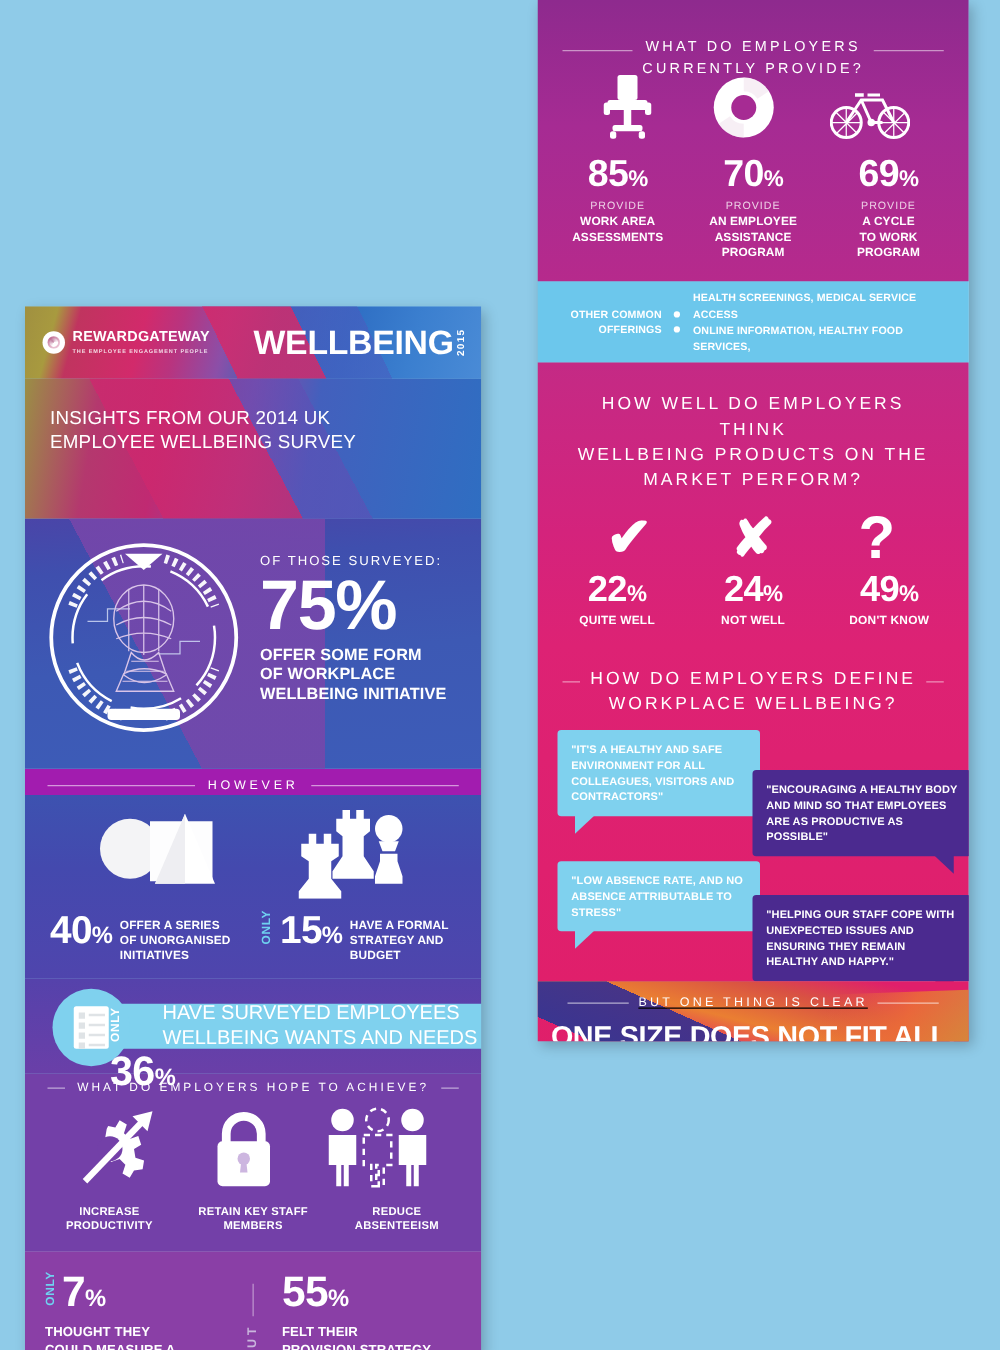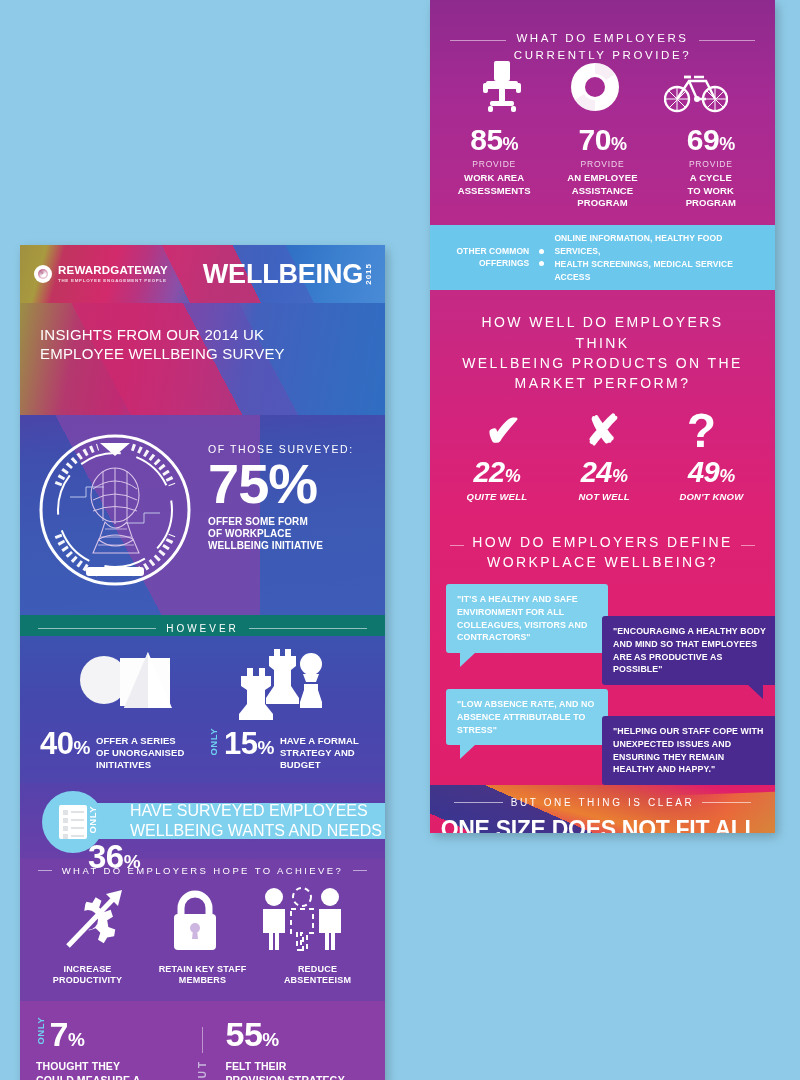--- a/index.html
+++ b/index.html
@@ -81,27 +81,27 @@
   }
   .sec-hero::before{
     content:""; position:absolute; left:-60px; top:-60px; width:300px; height:260px;
     background: linear-gradient(62deg, transparent 46%, rgba(120,70,170,.85) 46%, rgba(120,70,170,.85) 100%);
   }
   .hero-row { position:relative; z-index:2; display:flex; align-items:flex-start; padding: 6px 16px 0 10px; gap: 8px;}
   .hud { width:170px; height:170px; position:relative; flex:0 0 auto; }
   .hero-stats { padding-top: 18px; }
   .hero-label { font-size: 10.5px; letter-spacing: 1.6px; color:#fff; font-weight:400; }
   .hero-pct { font-size: 56px; font-weight:700; color:#fff; line-height:.98; margin:2px 0 4px; letter-spacing:-1px;}
-  .hero-sub { font-size: 10px; font-weight:700; color:#fff; line-height:1.2; letter-spacing:.1px;}
+  .hero-sub { font-size: 13px; font-weight:700; color:#fff; line-height:1.2; letter-spacing:.1px;}
 
   .divider { display:flex; align-items:center; gap:10px; padding: 0 18px; }
   .divider .ln { flex:1; height:1px; background: rgba(255,255,255,.55); }
   .divider .tx { font-size: 10px; letter-spacing: 3px; color:#fff; font-weight:400; white-space:nowrap;}
 
-  .sec-however { background:#0f766e; padding: 8px 0 2px; }
+  .sec-however { background:#a21caf; padding: 8px 0 2px; }
 
   .sec-two-stats {
     background: linear-gradient(180deg,#3d52b0 0%, #4449ae 40%, #4f45ad 100%);
     padding: 10px 0 12px; position:relative;
   }
   .two-icons { display:flex; justify-content: space-around; align-items:flex-end; height: 78px; padding:0 30px; }
   .two-rows { display:flex; padding: 4px 14px 0; gap: 12px; }
   .stat-item { display:flex; align-items:flex-start; gap:6px; flex:1; }
   .only-v { font-size:9.5px; font-weight:700; color:#6fd2f0; letter-spacing:.5px;
             writing-mode: vertical-rl; transform: rotate(180deg); line-height:1; padding-top:4px;}
@@ -158,21 +158,21 @@
   .r-blue { background:#6cc7ec; padding: 7px 10px; display:flex; align-items:center; gap:6px; }
   .r-blue-lbl { font-size:8.5px; font-weight:700; color:#fff; text-align:right; line-height:1.35; width:92px; letter-spacing:.1px;}
   .r-dots { display:flex; flex-direction:column; gap:7px; padding:0 4px;}
   .r-dots i { width:5px; height:5px; border-radius:50%; background:#fff; display:block;}
   .r-blue-txt { font-size:8.5px; font-weight:700; color:#fff; line-height:1.5; letter-spacing:.1px;}
 
   .r-sec2 { background: linear-gradient(180deg,#c42a85 0%, #d4237c 60%, #dd2274 100%); padding: 22px 0 14px;}
   .r-head2 .tx { font-size:14px; letter-spacing:2.4px; }
   .r-marks { display:flex; justify-content:space-around; align-items:center; height:62px; padding: 12px 24px 0;}
   .r-m { width:33%; text-align:center; color:#fff; font-weight:700;}
-  .r-stats2 { display:flex; justify-content:flex-end; padding: 2px 10px 0; font-style: italic;}
+  .r-stats2 { display:flex; justify-content:space-between; padding: 2px 10px 0;}
   .r-pct2 { font-size:29px; font-weight:700; color:#fff; line-height:1; letter-spacing:-.5px;}
   .r-pct2 .sm { font-size:18px; }
   .r-lbl2 { font-size:9.5px; font-weight:700; color:#fff; margin-top:4px; letter-spacing:.2px;}
 
   .r-sec3 { background: linear-gradient(180deg,#dd2274 0%, #e01f6b 100%); padding: 16px 0 6px; }
   .bubbles { position:relative; height:195px; margin-top: 12px;}
   .bub { position:absolute; padding: 9px 11px; border-radius:3px; }
   .bub p { font-size:8.8px; font-weight:700; line-height:1.45; letter-spacing:.1px;}
   .bub::after{ content:""; position:absolute; width:0; height:0; }
   .bub-blue { background:#7fd1ee; color:#fff; }
@@ -190,21 +190,21 @@
     content:""; position:absolute; inset:0;
     background:
       linear-gradient(24deg, rgba(44,62,150,0) 0%, rgba(44,62,150,0) 38%, rgba(50,55,145,.95) 38%, rgba(62,48,140,.95) 56%, rgba(196,40,120,0) 56%),
       linear-gradient(14deg, rgba(232,120,40,0) 52%, rgba(235,135,45,.92) 66%, rgba(215,90,60,.85) 80%, rgba(225,31,107,0) 92%);
   }
   .r-sec4::after{
     content:""; position:absolute; right:-20px; top:10px; width:220px; height:180px;
     background: linear-gradient(118deg, rgba(224,32,106,0) 30%, rgba(236,110,55,.85) 52%, rgba(206,150,60,.9) 78%, rgba(160,150,70,.85) 100%);
     transform: rotate(-2deg);
   }
-  .clear-wrap { position:relative; z-index:3; padding-top: 12px;}
+  .clear-wrap { position:relative; z-index:3; padding-top: 12px; text-decoration: underline;}
   .clear-head { display:flex; align-items:center; gap:8px; padding:0 24px;}
   .clear-head .ln { flex:1; height:1px; background:rgba(255,255,255,.6);}
   .clear-head .tx { font-size:10px; letter-spacing:2.6px; color:#fff; white-space:nowrap;}
   .clear-main { font-size:23px; font-weight:700; color:#fff; text-align:center; margin-top:8px; letter-spacing:-.3px;}
 </style>
 </head>
 <body>
 
 <div class="stage">
 
@@ -494,22 +494,22 @@
     </div>
 
     <div class="r-blue">
       <div class="r-blue-lbl" style="white-space:pre-line">OTHER COMMON
 OFFERINGS</div>
       <div class="r-dots">
           <i></i>
           <i></i>
         </div>
       <div>
+        <div class="r-blue-txt">HEALTH SCREENINGS, MEDICAL  SERVICE ACCESS</div>
         <div class="r-blue-txt">ONLINE INFORMATION, HEALTHY FOOD SERVICES,</div>
-        <div class="r-blue-txt">HEALTH SCREENINGS, MEDICAL  SERVICE ACCESS</div>
       </div>
     </div>
 
     <div class="r-sec2">
       <div class="r-head r-head2">
         <span class="ln"></span>
         <span class="tx" style="white-space:pre-line">HOW WELL DO EMPLOYERS THINK
 WELLBEING PRODUCTS ON THE
 MARKET PERFORM?</span>
         <span class="ln"></span>

